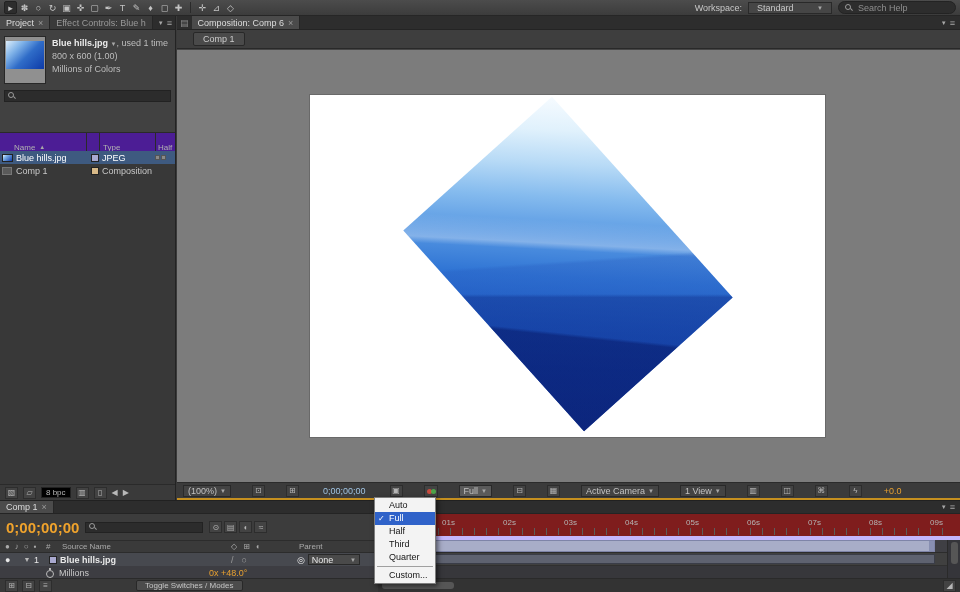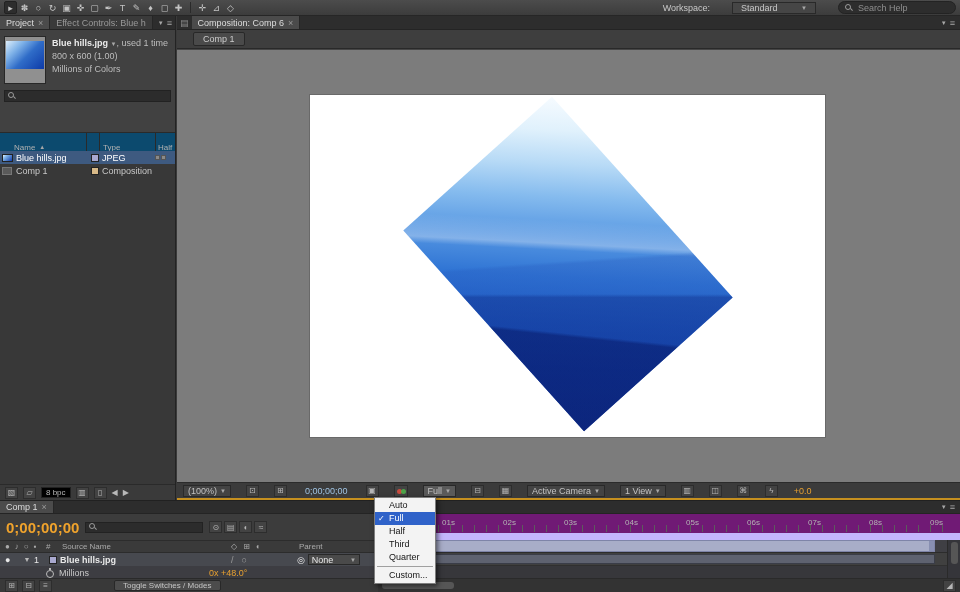--- a/index.html
+++ b/index.html
@@ -7,21 +7,21 @@
   #app{position:relative;width:960px;height:592px;background:#3a3a3a;overflow:hidden;
        font-family:"Liberation Sans","DejaVu Sans",sans-serif;font-size:9px;color:#c8c8c8}
 
   
   #toolbar{position:absolute;left:0;top:0;right:0;height:16px;background:linear-gradient(#4c4c4c,#3c3c3c);
            border-bottom:1px solid #262626;display:flex;align-items:center;padding:0 4px;gap:1px}
   .tool{width:13px;height:13px;display:flex;align-items:center;justify-content:center;color:#c4c4c4;
         font-size:9px;border-radius:2px}
   .tool.active{background:#2d2d2d;border:1px solid #222}
   .tsep{width:1px;height:11px;background:#2a2a2a;margin:0 4px}
-  .ws{margin-left:auto;display:flex;align-items:center;gap:22px}
+  .ws{margin-left:auto;display:flex;align-items:center;gap:6px}
   .select{display:flex;align-items:center;justify-content:space-between;gap:4px;background:#464646;
           border:1px solid #292929;height:12px;padding:0 8px;min-width:84px}
   .car{font-size:6px;color:#a8a8a8;line-height:1}
   .search{display:flex;align-items:center;gap:5px;background:#2d2d2d;border:1px solid #232323;border-radius:7px;
           height:13px;padding:0 6px;width:118px;color:#8e8e8e}
   .mag{position:relative;width:8px;height:8px;flex:none}
   .mag::before{content:"";position:absolute;left:0;top:0;width:4px;height:4px;border:1px solid #9a9a9a;border-radius:50%}
   .mag::after{content:"";position:absolute;left:5px;top:5px;width:3px;height:1px;background:#9a9a9a;transform:rotate(45deg)}
 
   
@@ -36,21 +36,21 @@
 
   
   #project{position:absolute;left:0;top:16px;width:176px;height:484px;background:#414141;border-right:1px solid #232323}
   .pinfo{display:flex;padding:6px 4px 4px 4px;height:58px}
   .thumb{width:42px;height:48px;background:#909090;border:1px solid #282828;position:relative;flex:none}
   .thumb-img{position:absolute;left:1px;top:4px;right:1px;height:28px;
              background:linear-gradient(315deg,#0d3aa8,#2f6cc8 45%,#7fb2e8 72%,#ddeefb)}
   .pmeta{margin-left:6px;line-height:13px;color:#bdbdbd;padding-top:1px}
   .pmeta .nm{color:#eaeaea;font-weight:bold}
   .psearch{margin:2px 4px;height:12px;background:#2c2c2c;border:1px solid #222;display:flex;align-items:center;padding:0 3px;gap:3px}
-  .plisthead{position:absolute;top:116px;left:0;right:0;height:30px;background:#0c4a6e;border-top:1px solid #2a2a2a;
+  .plisthead{position:absolute;top:116px;left:0;right:0;height:30px;background:#4c1d95;border-top:1px solid #2a2a2a;
              border-bottom:1px solid #2a2a2a;display:flex;align-items:center;font-size:8px;color:#b2b2b2}
   .c-name{flex:1;padding-left:14px;display:flex;gap:4px;align-items:center}
   .c-ic{width:13px;border-left:1px solid #2a2a2a;height:100%}
   .c-type{width:56px;border-left:1px solid #2a2a2a;padding-left:3px;height:100%;display:flex;align-items:center}
   .c-size{width:20px;border-left:1px solid #2a2a2a;padding-left:2px;height:100%;display:flex;align-items:center}
   .plist{position:absolute;top:135px;left:0;right:0;bottom:16px;background:#383838}
   .prow{display:flex;align-items:center;height:13px;color:#c8c8c8}
   .prow.selected{background:#3e5a80;color:#fff}
   .prow .ric{width:14px;display:flex;justify-content:center}
   .mini-footage{width:11px;height:8px;background:linear-gradient(315deg,#0d3aa8,#7fb2e8 70%,#e6f4fd);border:1px solid #222}
@@ -73,21 +73,21 @@
   .viewer{position:absolute;left:0;right:0;top:34px;bottom:18px;background:#7c7c7c;overflow:hidden}
   .canvas{position:absolute;left:133px;top:45px;width:515px;height:342px;background:#fff;box-shadow:0 0 0 1px #696969}
   .artlayer{position:absolute;left:123px;top:69px;width:270px;height:200px;transform:rotate(48deg);
     background:linear-gradient(315deg,#0a2b8f 0%,#0e3fae 18%,#1a57c2 32%,#2f74d4 46%,#5596e2 58%,#85bbee 70%,#b7daf6 80%,#e0f1fc 90%,#f6fbff 100%)}
   .artlayer::before{content:"";position:absolute;inset:0;background:
     linear-gradient(318deg,rgba(6,22,100,.5) 0%,rgba(6,22,100,.5) 28%,transparent 29%),
     linear-gradient(312deg,rgba(16,48,140,.45) 0%,rgba(16,48,140,.45) 40%,transparent 41%),
     linear-gradient(308deg,rgba(40,90,190,.30) 0%,rgba(40,90,190,.30) 50%,transparent 51%),
     linear-gradient(315deg,transparent 54%,rgba(255,255,255,.30) 56%,transparent 63%)}
   .cbottom{position:absolute;left:0;right:0;bottom:2px;height:16px;background:#3b3b3b;border-top:1px solid #2b2b2b;
-           display:flex;align-items:center;gap:15px;padding:0 6px;color:#c2c2c2}
+           display:flex;align-items:center;gap:21px;padding:0 6px;color:#c2c2c2}
   .dd{display:flex;align-items:center;gap:3px;background:#434343;border:1px solid #292929;height:12px;padding:0 4px}
   .dd.open{background:#5a5a5a}
   .ib{min-width:13px;height:12px;background:#434343;border:1px solid #2d2d2d;display:flex;align-items:center;
       justify-content:center;font-size:8px;color:#b5b5b5;padding:0 1px}
   .ctime{color:#9fc3e2;padding:0 3px}
   .chicon{width:14px;height:12px;background:#434343;border:1px solid #2d2d2d;position:relative}
   .chicon::before{content:"";position:absolute;left:2px;top:3px;width:5px;height:5px;border-radius:50%;background:#c94b3f}
   .chicon::after{content:"";position:absolute;left:6px;top:3px;width:5px;height:5px;border-radius:50%;background:#4fae4a;opacity:.9}
   .exposure{color:#e8a030;margin-left:1px}
 
@@ -125,24 +125,24 @@
   .pardd{display:flex;align-items:center;justify-content:space-between;background:#4a4a4a;border:1px solid #282828;
          height:11px;width:52px;padding:0 3px}
   .indent{width:46px}
   .swatch-clock{position:relative;width:9px;height:10px;flex:none;margin-right:4px}
   .swatch-clock::before{content:"";position:absolute;left:0;top:2px;width:6px;height:6px;border:1px solid #bbb;border-radius:50%}
   .swatch-clock::after{content:"";position:absolute;left:3px;top:0;width:2px;height:2px;background:#bbb}
   .propname{width:150px}
   .propval{color:#e8a030}
   .tl-foot{position:absolute;left:0;bottom:0;width:378px;height:14px;background:#393939;border-top:1px solid #2a2a2a;
            display:flex;align-items:center;gap:4px;padding:0 5px}
-  .togglebtn{margin-left:58px;background:#4c4c4c;border:1px solid #282828;border-radius:2px;color:#c6c6c6;
+  .togglebtn{margin-left:80px;background:#4c4c4c;border:1px solid #282828;border-radius:2px;color:#c6c6c6;
              padding:0 8px;height:11px;display:flex;align-items:center;font-size:8px}
   .tl-right{position:absolute;left:378px;top:13px;right:0;bottom:0;background:#3a3a3a}
-  .tlruler{height:26px;position:relative;background:#701a75;border-bottom:7px solid #c4b5fd}
+  .tlruler{height:26px;position:relative;background:#7f1d1d;border-bottom:4px solid #c4b5fd}
   .rl{position:absolute;top:4px;font-size:8px;color:#b4b4b4}
   .ticks{position:absolute;bottom:1px;left:0;right:16px;height:7px;
          background:repeating-linear-gradient(90deg,#5c5c5c 0 1px,transparent 1px 12px)}
   .workarea{height:13px;background:#3f3f44;position:relative;border-bottom:1px solid #2c2c2c}
   .wa-bar{position:absolute;left:0;top:0;height:12px;width:557px;background:#a8adc8;border:1px solid #7e84a8}
   .wa-bar::before,.wa-bar::after{content:"";position:absolute;top:0;width:5px;height:100%;background:#888fb2}
   .wa-bar::before{left:0}.wa-bar::after{right:0}
   .track{height:13px;position:relative;border-bottom:1px solid #303030}
   .track.l1{background:#404040}
   .layer-bar{position:absolute;left:0;top:1px;height:10px;width:557px;background:#5e6270;border:1px solid #3a3d48}

